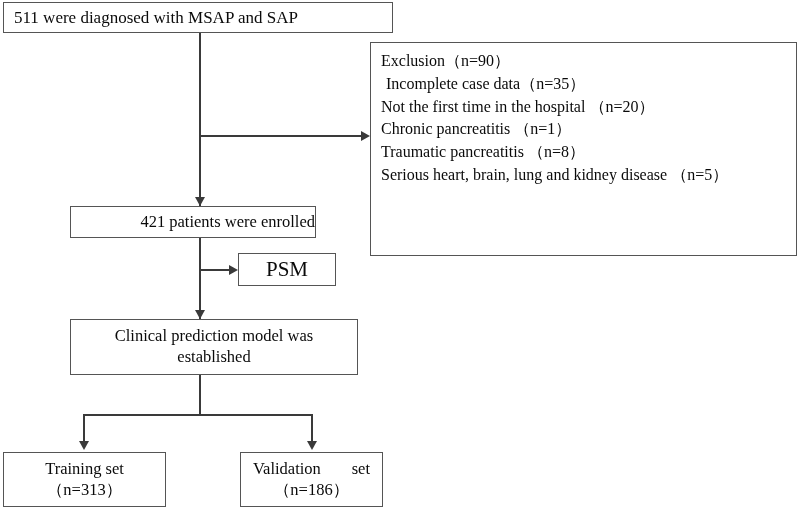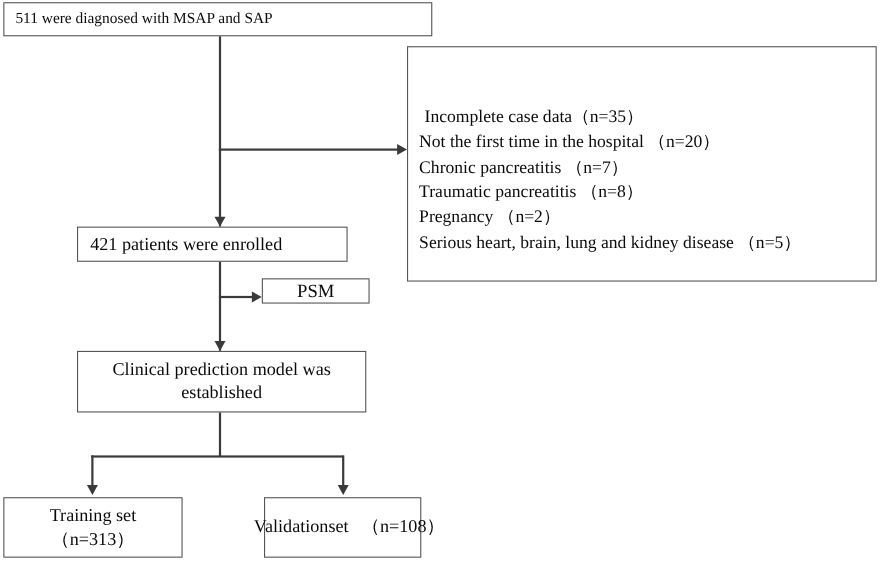--- a/index.html
+++ b/index.html
@@ -51,54 +51,54 @@
     width: 0; height: 0;
     border-top: 5px solid transparent;
     border-bottom: 5px solid transparent;
     border-left: 9px solid #3a3a3a;
   }
 
   
   #box-top {
     left: 3px; top: 2px; width: 390px; height: 31px;
     justify-content: flex-start; padding-left: 10px; text-align: left;
-    font-size: 14px;
+    font-size: 17px;
   }
   #box-exclusion {
     left: 370px; top: 42px; width: 427px; height: 214px;
     padding: 7px 0 0 10px;
     font-size: 16px;
     flex-direction: column;
   }
   #box-exclusion .ex-line {
     white-space: nowrap;
     line-height: 22.8px;
     display: block;
   }
-  #box-exclusion .ex-line.indent { padding-left: 5px; margin-top: 46px; }
+  #box-exclusion .ex-line.indent { padding-left: 5px; }
   #box-enrolled {
     left: 70px; top: 206px; width: 246px; height: 32px;
-    justify-content: flex-start; padding-left: 11px; text-align: left;
+    justify-content: flex-end; padding-left: 11px; text-align: left;
     font-size: 16.5px;
   }
   #box-psm {
-    left: 238px; top: 253px; width: 98px; height: 23px;
-    font-size: 17px;
+    left: 238px; top: 253px; width: 98px; height: 33px;
+    font-size: 21px;
   }
   #box-model {
-    left: 70px; top: 319px; width: 263px; height: 56px;
+    left: 70px; top: 319px; width: 288px; height: 56px;
     font-size: 16.5px; padding: 0 12px;
   }
   #box-training {
     left: 3px; top: 452px; width: 163px; height: 55px;
     flex-direction: column; font-size: 16.5px;
   }
   #box-validation {
     left: 240px; top: 452px; width: 143px; height: 55px;
-    flex-direction: row; font-size: 16.5px;
+    flex-direction: column; font-size: 16.5px;
   }
   .box-line2 { display: block; }
   #box-validation .vset-line1 {
     display: flex;
     width: 100%;
     justify-content: space-between;
     padding: 0 12px;
     box-sizing: border-box;
   }
 </style>
@@ -112,25 +112,25 @@
   </div>
 
   <div class="line vline" style="left:199px; top:33px; height:104px;"></div>
   <div class="line vline" style="left:199px; top:136px; height:71px;"></div>
   <div class="arrow-down" style="left:195px; top:197px;"></div>
 
   <div class="line hline" style="left:199px; top:135px; width:164px;"></div>
   <div class="arrow-right" style="left:361px; top:131px;"></div>
 
   <div class="box box-left" id="box-exclusion">
+    <span class="ex-line">Exclusion（n=90）</span>
     <span class="ex-line indent">Incomplete case data（n=35）</span>
     <span class="ex-line">Not the first time in the hospital （n=20）</span>
-    <span class="ex-line">Chronic pancreatitis （n=7）</span>
+    <span class="ex-line">Chronic pancreatitis （n=1）</span>
     <span class="ex-line">Traumatic pancreatitis （n=8）</span>
-    <span class="ex-line">Pregnancy （n=2）</span>
     <span class="ex-line">Serious heart, brain, lung and kidney disease （n=5）</span>
   </div>
 
   <div class="box" id="box-enrolled">
     <span>421 patients were enrolled</span>
   </div>
 
   <div class="line vline" style="left:199px; top:238px; height:81px;"></div>
   <div class="arrow-down" style="left:195px; top:310px;"></div>
 
@@ -155,16 +155,16 @@
   <div class="box" id="box-training">
     <span class="box-line2">Training set</span>
     <span class="box-line2">（n=313）</span>
   </div>
 
   <div class="box" id="box-validation">
     <span class="vset-line1">
       <span>Validation</span>
       <span>set</span>
     </span>
-    <span class="box-line2">（n=108）</span>
+    <span class="box-line2">（n=186）</span>
   </div>
 
 </div>
 
 </body></html>

